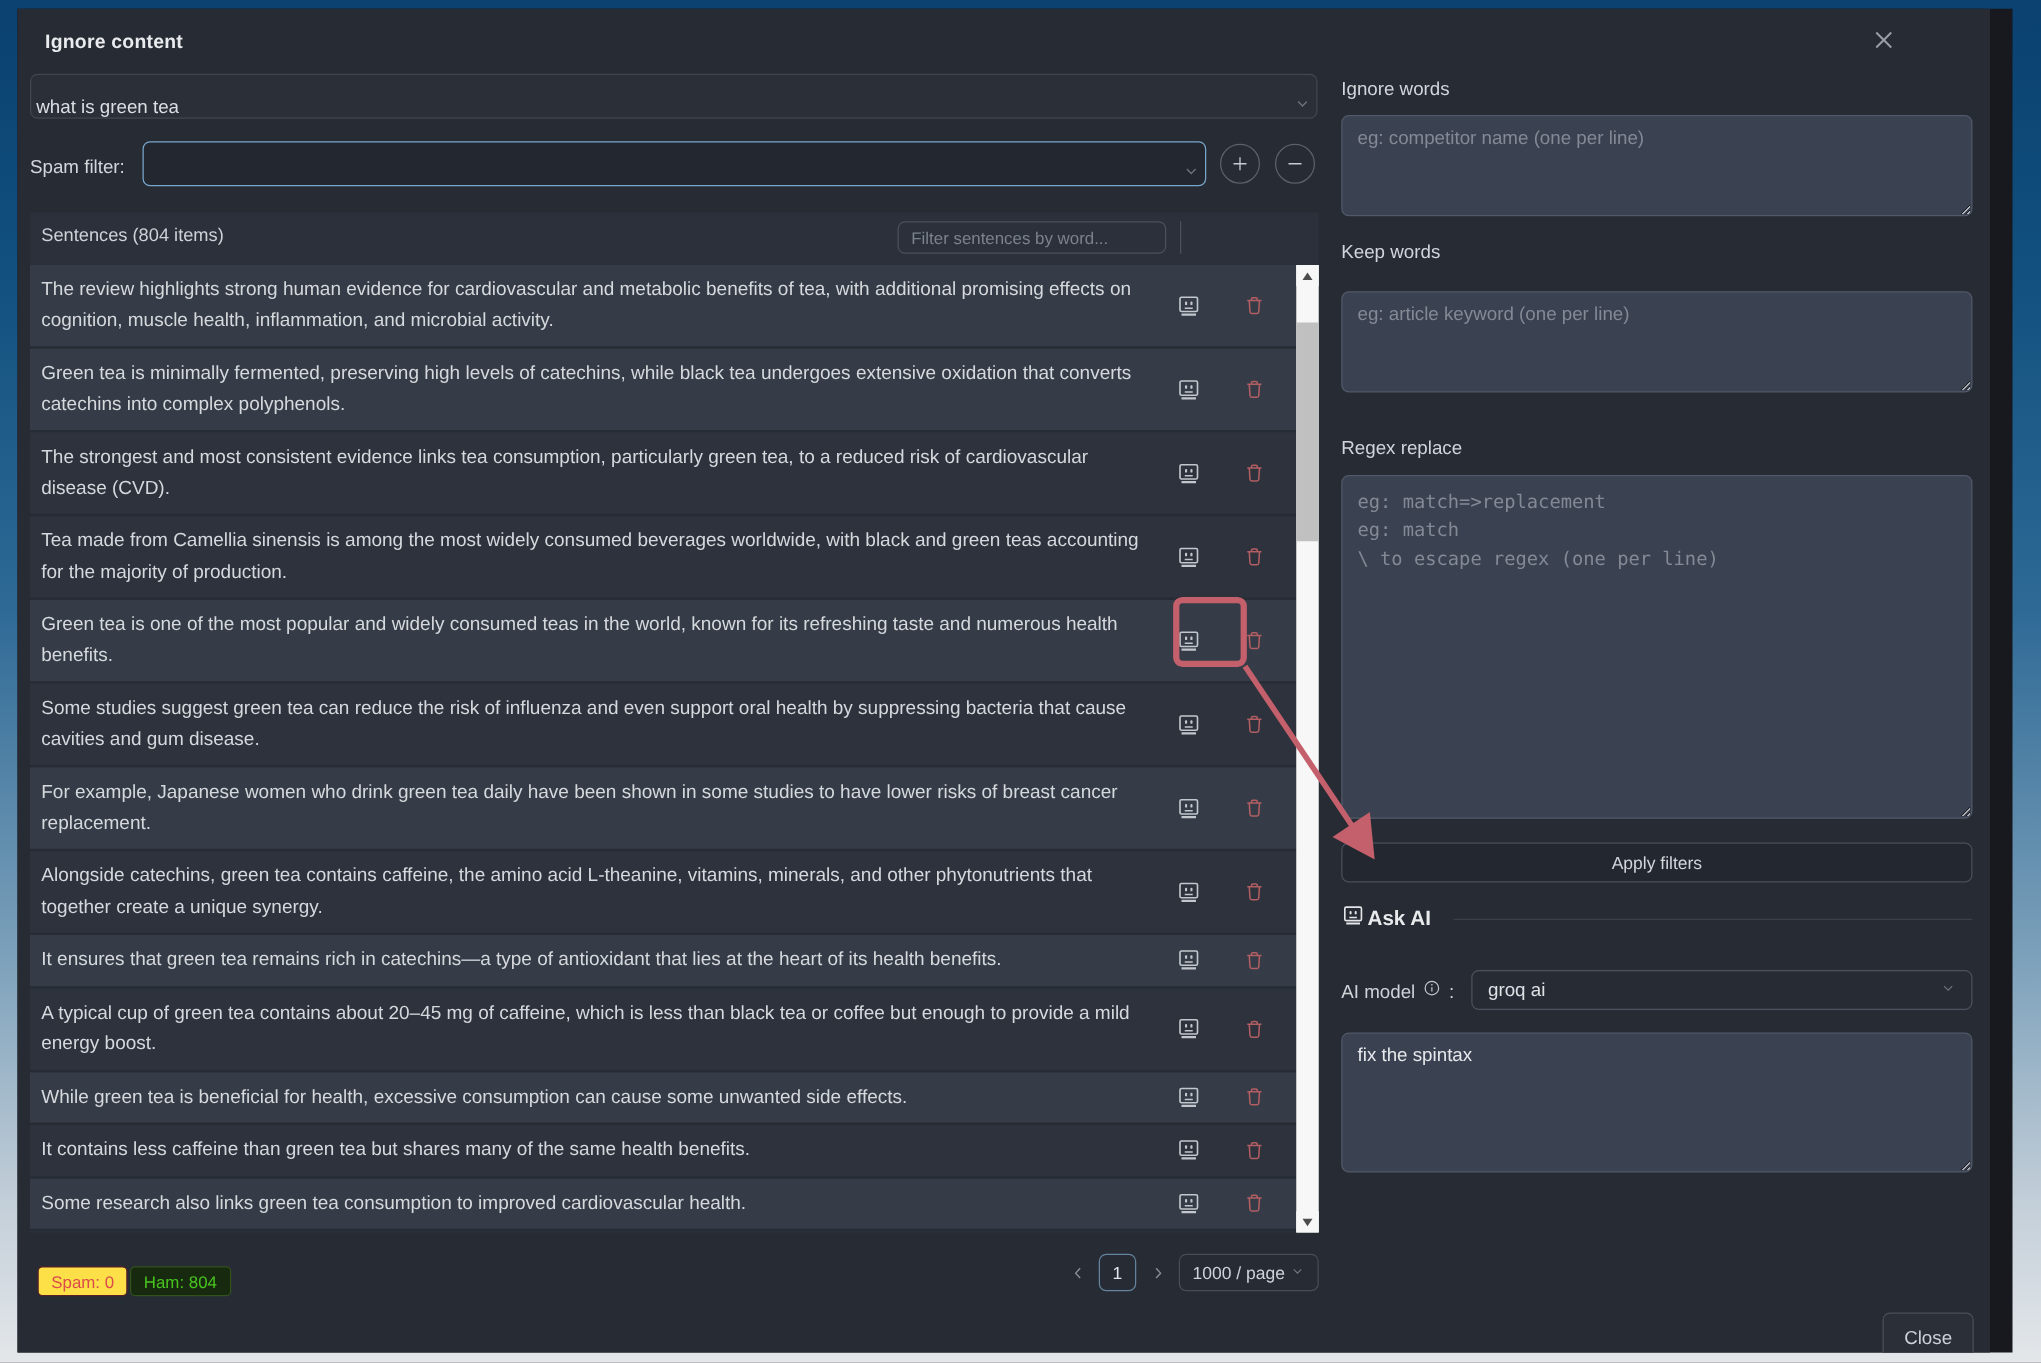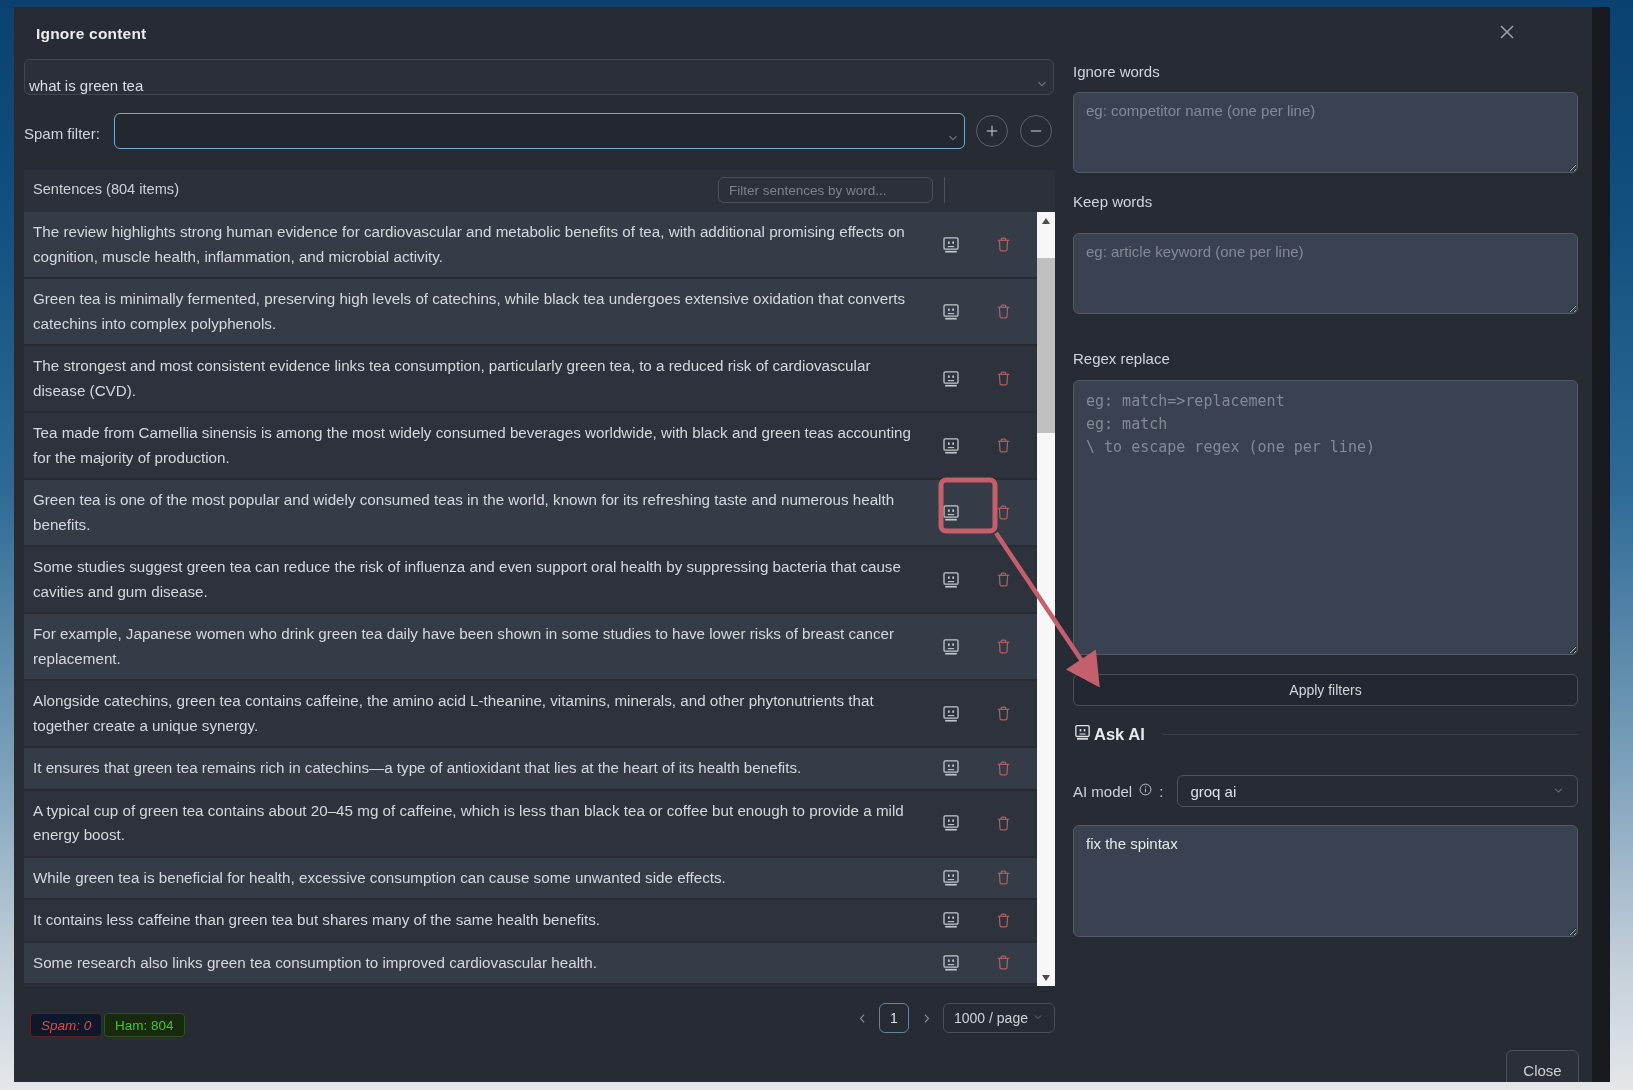--- a/index.html
+++ b/index.html
@@ -46,21 +46,21 @@
   
   .scrollbar{position:absolute;right:0;top:42px;bottom:0;width:18px;background:#f7f7f7;}
   .sb-arrow{position:absolute;left:0;width:18px;height:17px;background:#f7f7f7;display:flex;align-items:center;justify-content:center;}
   .sb-up{top:0;} .sb-down{bottom:0;}
   .tri-up{width:0;height:0;border-left:4.5px solid transparent;border-right:4.5px solid transparent;border-bottom:6px solid #4d4d4d;}
   .tri-down{width:0;height:0;border-left:4.5px solid transparent;border-right:4.5px solid transparent;border-top:6px solid #4d4d4d;}
   .sb-thumb{position:absolute;left:0;top:46px;width:18px;height:175px;background:#c0c0c0;}
 
   
   .badge{position:absolute;height:24px;line-height:24px;padding:0 10px;border-radius:4px;font-size:13.5px;box-sizing:border-box;}
-  .badge-spam{left:16px;top:1006px;background:#0f172a;border:1px solid #5a2026;color:#dc4b4b;font-style:italic;}
+  .badge-spam{left:16px;top:1006px;background:#fde047;border:1px solid #5a2026;color:#dc4b4b;}
   .badge-ham{left:90px;top:1006px;background:#172a0f;border:1px solid #33511d;color:#49c41f;}
   .pager{position:absolute;left:10px;top:996px;width:1031px;display:flex;justify-content:flex-end;align-items:center;gap:9px;}
   .pg-arrow{background:none;border:none;padding:0;width:16px;height:28px;display:flex;align-items:center;justify-content:center;cursor:pointer;}
   .pg-num{width:30px;height:30px;box-sizing:border-box;border:1px solid #64839d;border-radius:6px;background:transparent;
        color:#e2e5e9;font-size:14px;display:flex;align-items:center;justify-content:center;cursor:pointer;}
   .pg-size{width:112px;height:30px;box-sizing:border-box;border:1px solid #474d57;border-radius:6px;background:transparent;
        color:#cfd3d8;font-size:14px;display:flex;align-items:center;padding:0 10px;cursor:pointer;}
   .pg-size .chev{margin-left:auto;}
 
   

